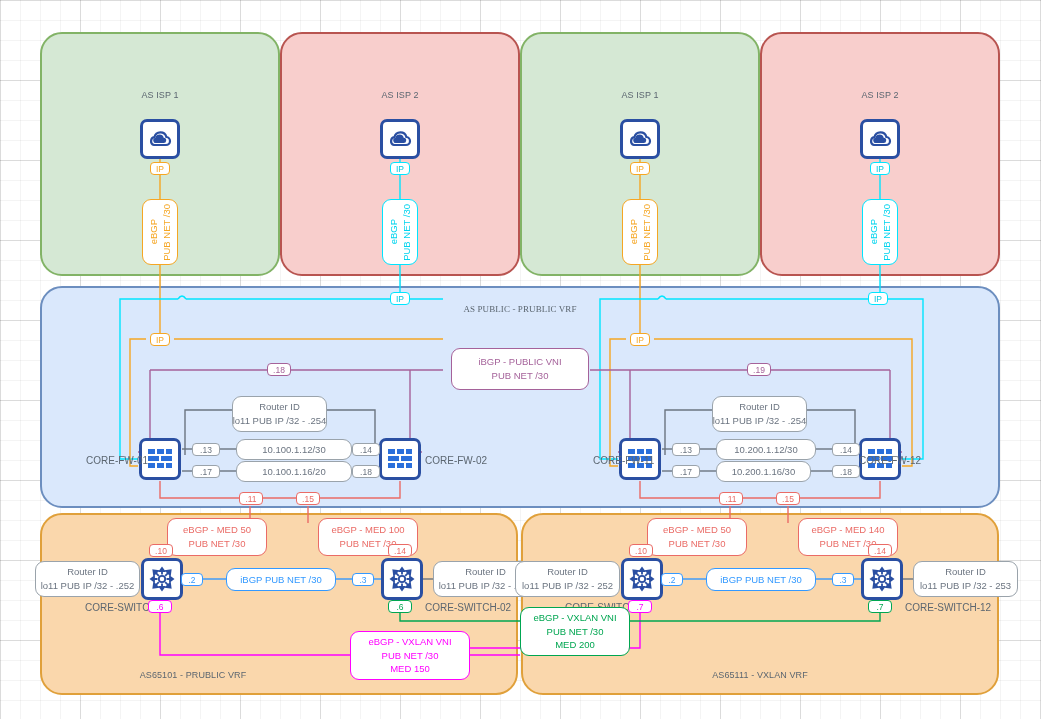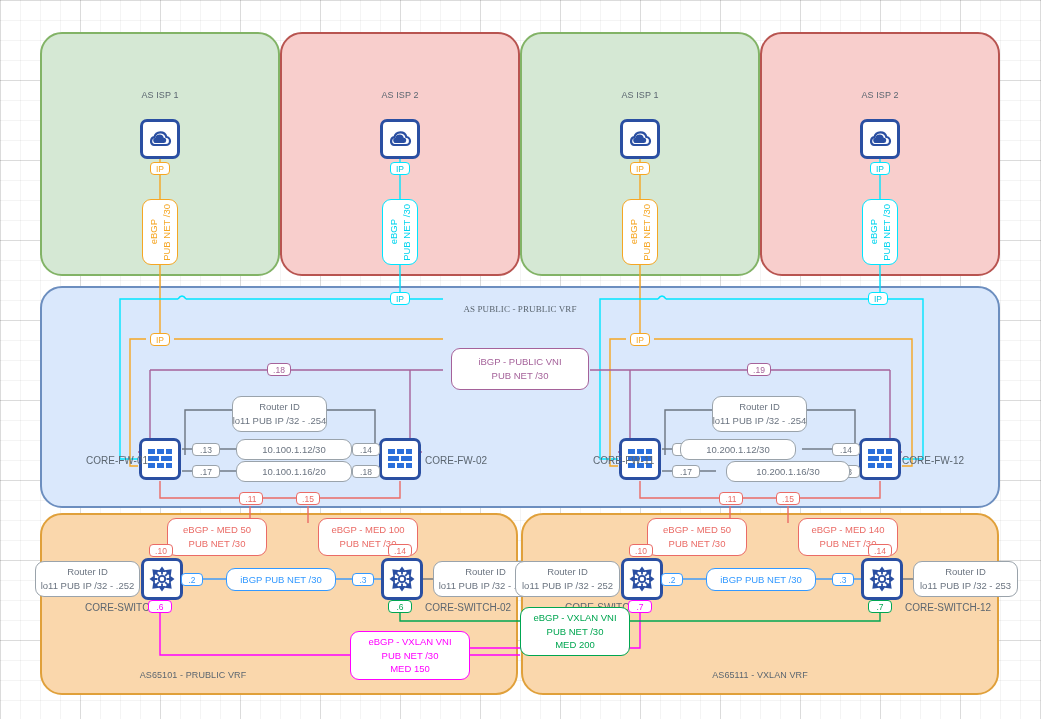--- a/index.html
+++ b/index.html
@@ -336,29 +336,29 @@
         <rect x="10" y="2" width="7" height="5" fill="#2a6fdb"></rect>
         <rect x="19" y="2" width="6" height="5" fill="#2a6fdb"></rect>
         <rect x="1" y="9" width="11" height="5" fill="#2a6fdb"></rect>
         <rect x="14" y="9" width="11" height="5" fill="#2a6fdb"></rect>
         <rect x="1" y="16" width="7" height="5" fill="#2a6fdb"></rect>
         <rect x="10" y="16" width="7" height="5" fill="#2a6fdb"></rect>
         <rect x="19" y="16" width="6" height="5" fill="#2a6fdb"></rect>
       </svg>
     </span>
   </div>
-  <div class="dev-label" style="left:902px;top:455px;">CORE-FW-12</div>
+  <div class="dev-label" style="left:859px;top:455px;">CORE-FW-12</div>
 
   <div class="pill" style="left:672px;top:443px;width:28px;">.13</div>
   <div class="pill" style="left:672px;top:465px;width:28px;">.17</div>
   <div class="pill" style="left:832px;top:443px;width:28px;">.14</div>
   <div class="pill" style="left:832px;top:465px;width:28px;">.18</div>
 
-  <div class="nbox" style="left:680px;top:439px;width:116px;height:21px;">10.200.1.12/30</div>
-  <div class="nbox" style="left:716px;top:461px;width:124px;height:21px;margin-left:10px;">10.200.1.16/30</div>
+  <div class="nbox" style="left:716px;top:439px;width:100px;height:21px;">10.200.1.12/30</div>
+  <div class="nbox" style="left:716px;top:461px;width:95px;height:21px;">10.200.1.16/30</div>
 
   <div class="pill" style="left:719px;top:492px;width:24px;border-color:#ea6b66;color:#ea6b66;">.11</div>
   <div class="pill" style="left:776px;top:492px;width:24px;border-color:#ea6b66;color:#ea6b66;">.15</div>
 
   <div class="nbox" style="left:167px;top:518px;width:100px;height:38px;border-color:#ea6b66;color:#ea6b66;">
     <div>eBGP - MED 50</div>
     <div>PUB NET /30</div>
   </div>
   <div class="nbox" style="left:318px;top:518px;width:100px;height:38px;border-color:#ea6b66;color:#ea6b66;">
     <div>eBGP - MED 100</div>

